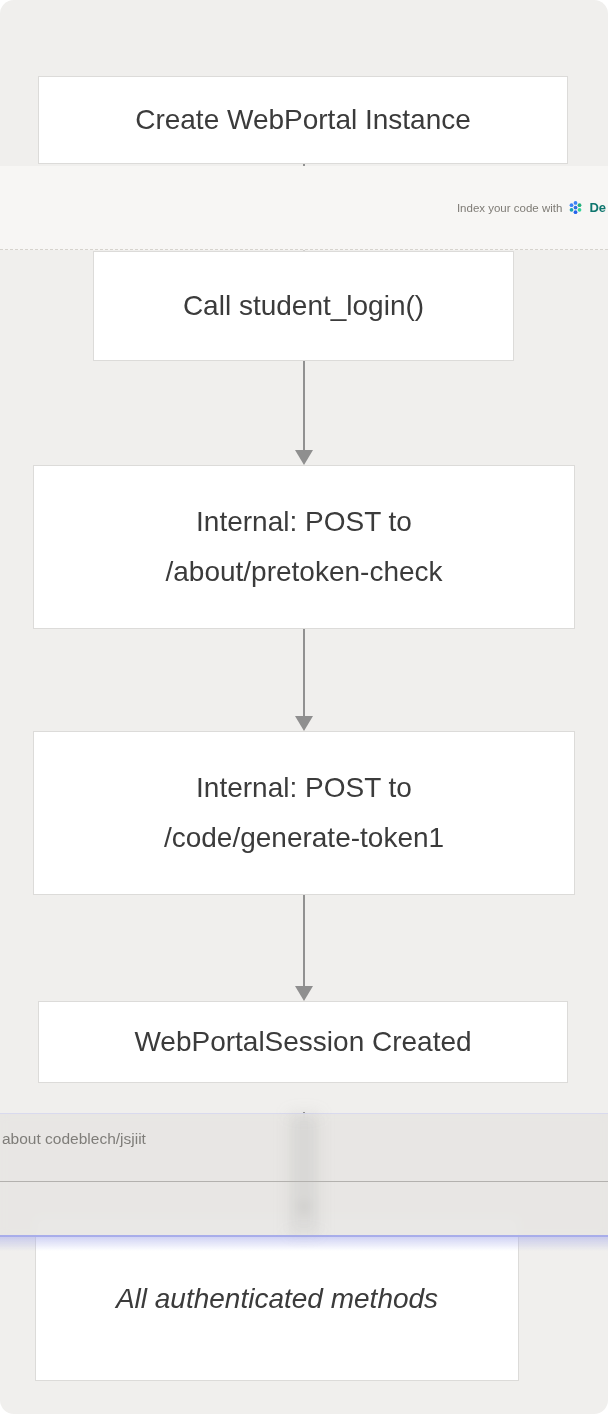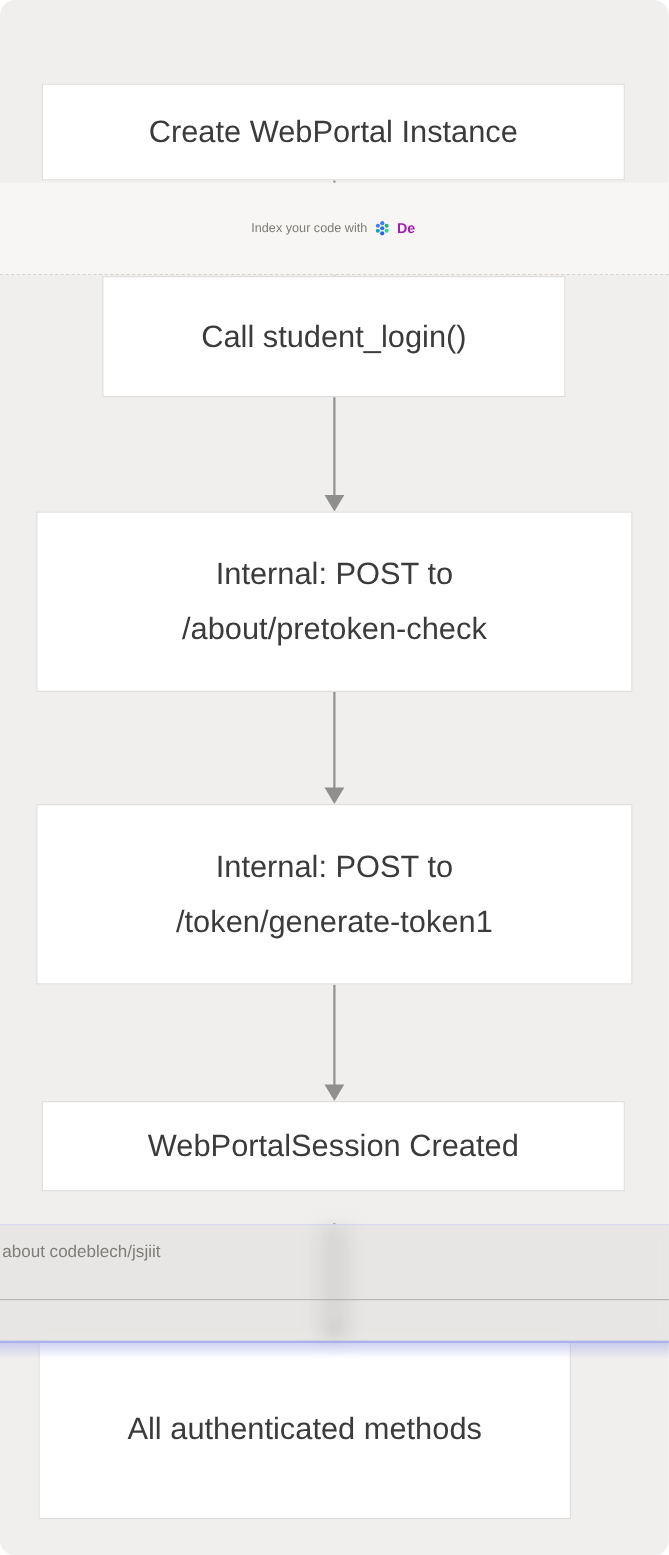--- a/index.html
+++ b/index.html
@@ -9,43 +9,43 @@
   
   .node{position:absolute;box-sizing:border-box;background:#ffffff;border:1px solid #dcdbd9;
         display:flex;flex-direction:column;justify-content:center;align-items:center;text-align:center;
         color:#3b3b3b;font-size:28px;z-index:2;}
   .node-line{line-height:50px;white-space:nowrap;}
   .n1{left:38px;top:33px;width:530px;height:88px;margin-top:43px;}
   .n2{left:93px;top:251px;width:421px;height:110px;text-align:right;}
   .n3{left:33px;top:465px;width:542px;height:164px;}
   .n4{left:33px;top:731px;width:542px;height:164px;}
   .n5{left:38px;top:1001px;width:530px;height:82px;}
-  .n6{left:35px;top:1217px;width:484px;height:164px;}
+  .n6{left:35px;top:1217px;width:484px;height:164px;font-style:italic;}
 
   
   .edge{position:absolute;left:295px;width:18px;z-index:1;}
   .edge-line{position:absolute;left:8px;top:0;bottom:12px;width:2px;background:#919191;}
   .edge-head{position:absolute;left:0;bottom:0;width:0;height:0;
              border-left:9px solid transparent;border-right:9px solid transparent;border-top:15px solid #8f8f8f;}
   .e1{top:144px;height:107px;}
   .e2{top:361px;height:104px;}
   .e3{top:629px;height:102px;}
   .e4{top:895px;height:106px;}
   .e5{top:1112px;height:105px;}
 
   
   .banner{position:absolute;left:0;right:0;top:166px;height:84px;box-sizing:border-box;z-index:3;
           background:#f7f6f4;border-bottom:1px dashed #d6d3cd;
-          display:flex;align-items:center;justify-content:center;gap:6px;padding-right:2px;}
+          display:flex;align-items:center;justify-content:flex-end;gap:6px;padding-right:2px;}
   .banner-label{font-size:11.5px;color:#7f7c76;}
-  .banner-brand{font-size:13px;font-weight:700;color:#a21caf;white-space:nowrap;}
+  .banner-brand{font-size:13px;font-weight:700;color:#0f766e;white-space:nowrap;}
   .banner-logo{display:inline-flex;width:15px;height:15px;}
 
   
-  .ask-overlay{position:absolute;left:0;right:0;top:1113px;height:108px;box-sizing:border-box;z-index:4;
+  .ask-overlay{position:absolute;left:0;right:0;top:1113px;height:124px;box-sizing:border-box;z-index:4;
                background:rgba(230,229,227,0.88);backdrop-filter:blur(5px);
                border-top:1px solid #d9daee;border-bottom:2px solid #a9aee9;}
   .show-through{position:absolute;left:289px;top:0;bottom:0;width:30px;background:rgba(140,140,140,0.16);filter:blur(8px);}
   .ask-input{position:absolute;left:0;right:0;top:0;height:67px;display:flex;align-items:flex-start;
              padding:15px 8px 0 2px;box-sizing:border-box;font-size:15.5px;line-height:19px;color:#7f7d79;cursor:text;}
   .ask-divider{position:absolute;left:0;right:0;top:67px;height:1px;background:#b3b1ae;}
   .ask-actions{position:absolute;left:0;right:0;top:68px;bottom:0;}
   .ask-glow{position:absolute;left:0;right:0;bottom:-16px;height:16px;
             background:linear-gradient(to bottom,rgba(167,172,234,0.6),rgba(167,172,234,0));}
 </style>
@@ -82,21 +82,21 @@
   <div class="node n2">
     <div class="node-line">Call student_login()</div>
     <div class="node-line"></div>
   </div>
   <div class="node n3">
     <div class="node-line">Internal: POST to</div>
     <div class="node-line">/about/pretoken-check</div>
   </div>
   <div class="node n4">
     <div class="node-line">Internal: POST to</div>
-    <div class="node-line">/token/generate-token1</div>
+    <div class="node-line">/code/generate-token1</div>
   </div>
   <div class="node n5">
     <div class="node-line">WebPortalSession Created</div>
     <div class="node-line"></div>
   </div>
   <div class="node n6">
     <div class="node-line">All authenticated methods</div>
   </div>
 
   <div class="banner">

